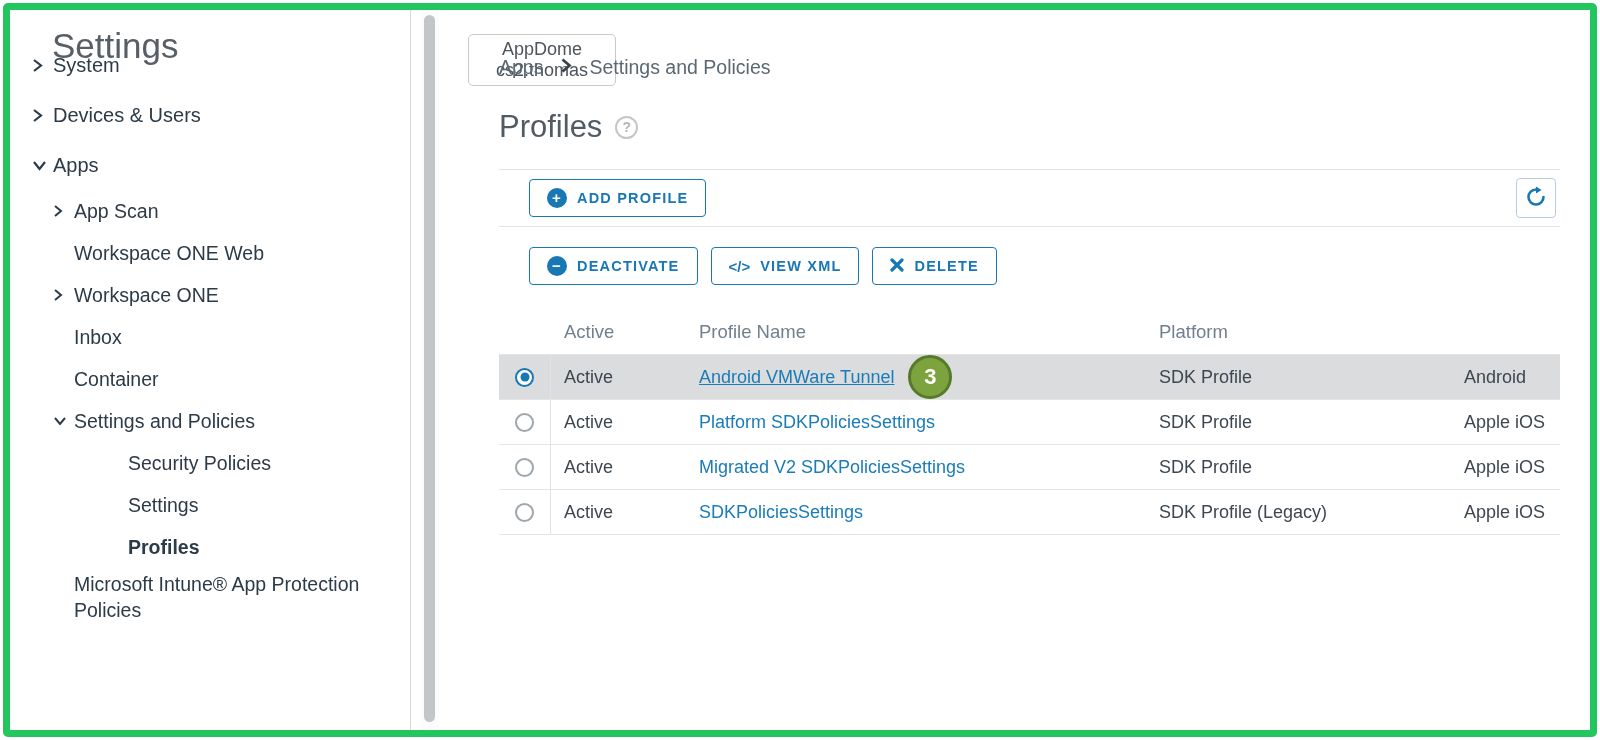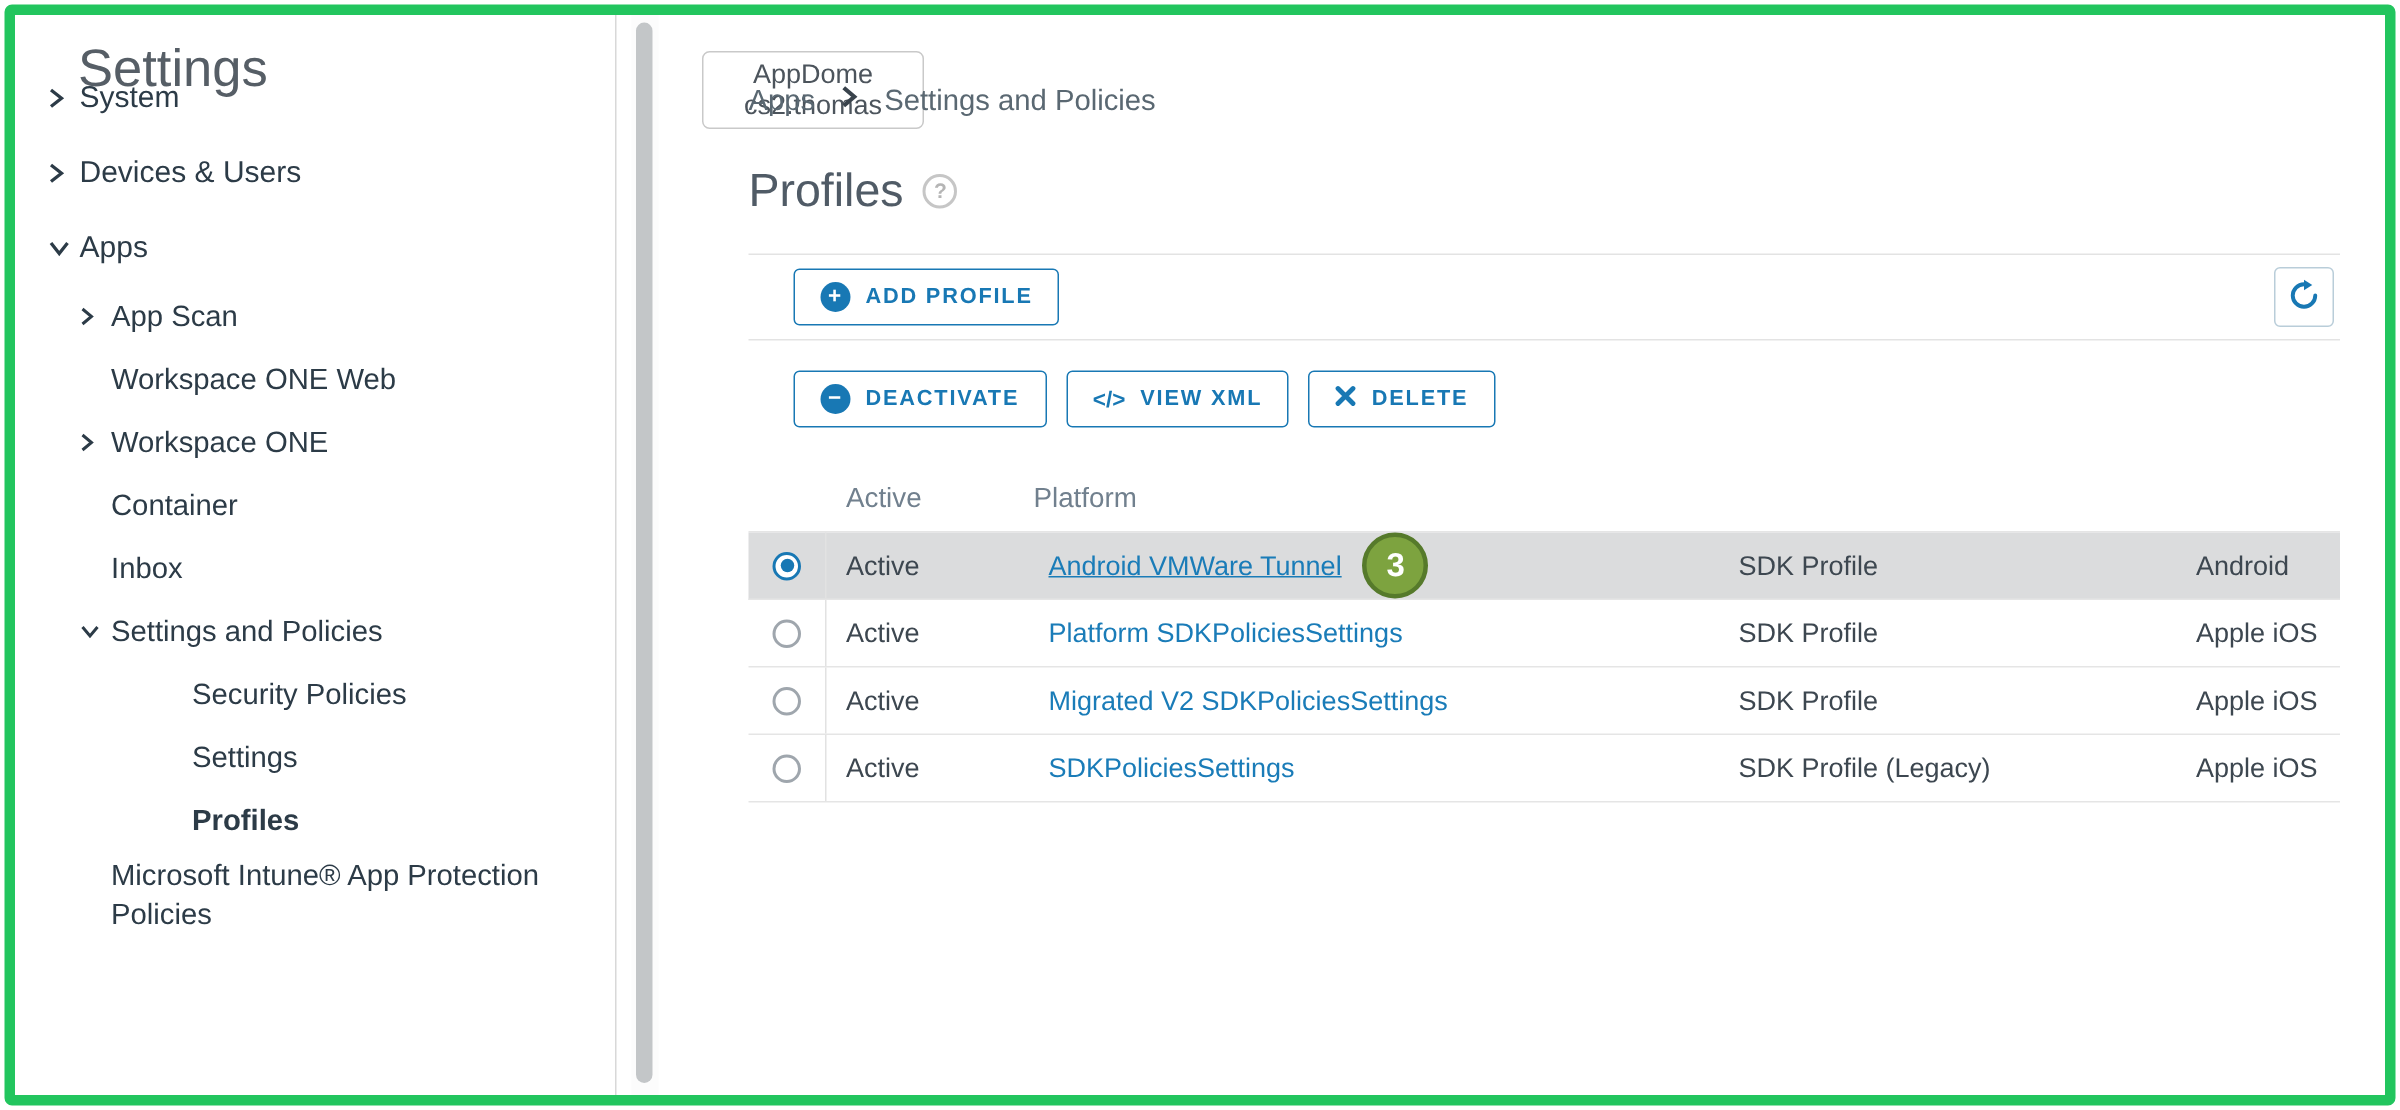--- a/index.html
+++ b/index.html
@@ -141,25 +141,25 @@
       <div class="sb-item lv1">
         <span class="chev">
             <svg width="10" height="14">
               <polyline points="2,2 8,7 2,12" fill="none" stroke="#2c3b47" stroke-width="2"></polyline>
             </svg>
           </span>
         <span class="sb-label">Workspace ONE</span>
       </div>
       <div class="sb-item lv1">
         <span class="chev"></span>
+        <span class="sb-label">Inbox</span>
+      </div>
+      <div class="sb-item lv1">
+        <span class="chev"></span>
         <span class="sb-label">Container</span>
-      </div>
-      <div class="sb-item lv1">
-        <span class="chev"></span>
-        <span class="sb-label">Inbox</span>
       </div>
       <div class="sb-item lv1">
         <span class="chev">
             <svg width="14" height="10">
               <polyline points="2,2 7,8 12,2" fill="none" stroke="#2c3b47" stroke-width="2"></polyline>
             </svg>
           </span>
         <span class="sb-label">Settings and Policies</span>
       </div>
       <div class="sb-item lv2">
@@ -229,20 +229,21 @@
               </svg></span>
           <span>DELETE</span>
         </button>
       </div>
 
       <div class="table">
 
         <div class="t-row t-head">
           <div></div>
           <div class="th-active">Active</div>
+          <div class="th-profile">Profile Name</div>
           <div>Platform</div>
         </div>
 
         <div class="t-row selected">
           <div class="radio-cell">
             <span class="radio on"></span>
           </div>
           <div class="cell-active">Active</div>
           <div class="cell-profile">
             <a class="link u">Android VMWare Tunnel</a>

